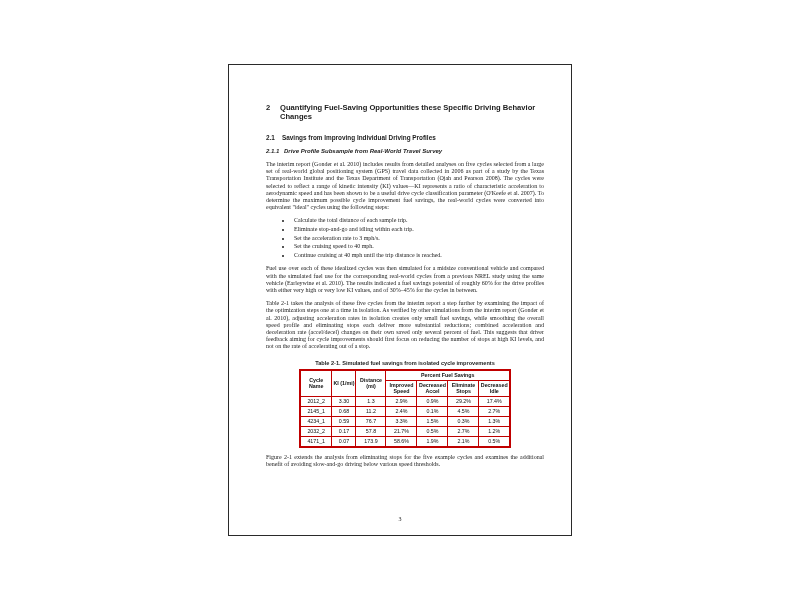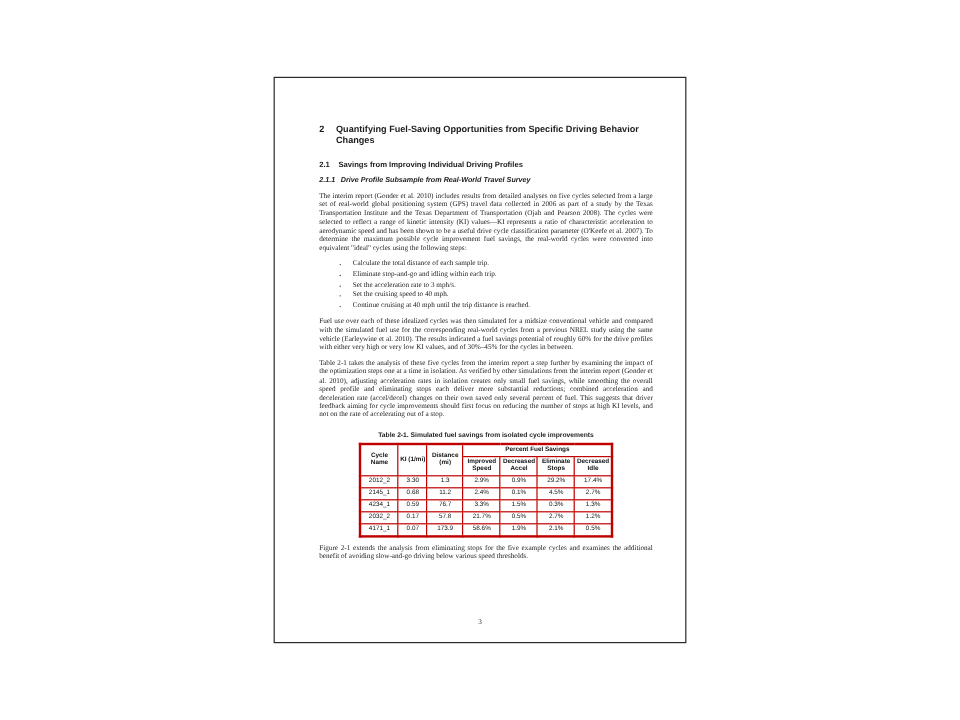--- a/index.html
+++ b/index.html
@@ -38,21 +38,21 @@
           font-size:6px; }
 </style>
 </head>
 <body>
 
 <div class="canvas">
   <div class="page">
 
     <div class="chapter-heading">
       <span class="h-num">2</span>
-      <span class="h-text">Quantifying Fuel-Saving Opportunities from Specific Driving Behavior Changes</span>
+      <span class="h-text">Quantifying Fuel-Saving Opportunities these Specific Driving Behavior Changes</span>
     </div>
 
     <div class="section-heading">
       <span class="h-num">2.1</span>
       <span class="h-text">Savings from Improving Individual Driving Profiles</span>
     </div>
 
     <div class="subsection-heading">
       <span class="h-num">2.1.1</span>
       <span class="h-text">Drive Profile Subsample from Real-World Travel Survey</span>

